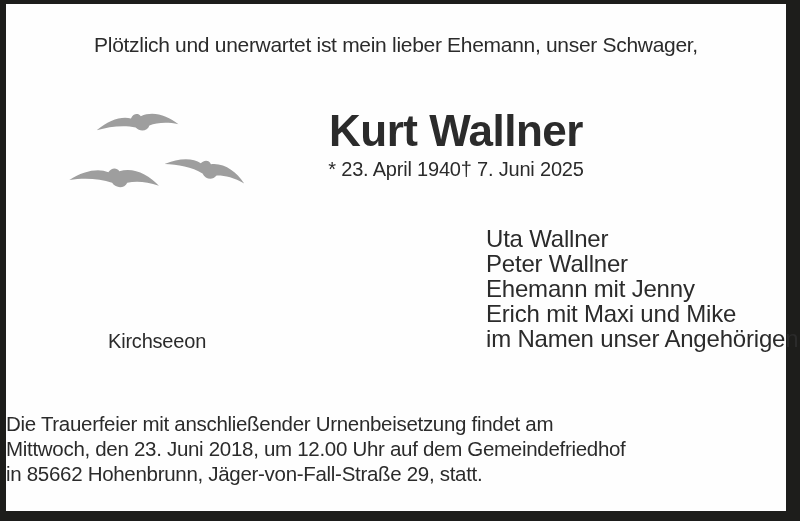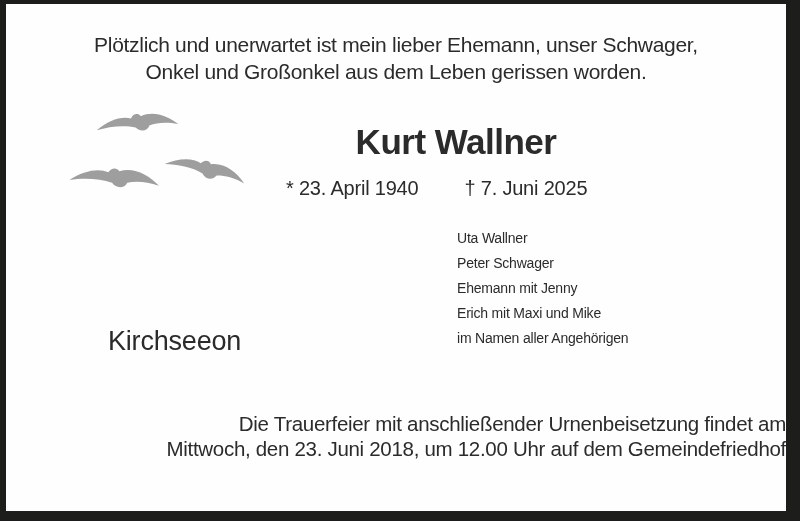--- a/index.html
+++ b/index.html
@@ -44,99 +44,99 @@
     height: 110px;
   }
   .name-block {
     position: absolute;
     left: 280px;
     top: 104px;
     width: 340px;
     text-align: center;
   }
   .name-block h1 {
-    margin: 11px;
-    font-size: 35px;
+    margin: 0;
+    font-size: 44px;
     line-height: 46px;
     font-weight: bold;
     letter-spacing: -0.5px;
     white-space: nowrap;
   }
   .dates {
-    margin-top: 12px;
+    margin-top: 4px;
     display: flex;
-    gap: 46px;
+    justify-content: center;
     font-size: 20px;
     letter-spacing: -0.2px;
     white-space: nowrap;
   }
   .mourners {
     position: absolute;
-    left: 451px;
+    left: 480px;
     top: 222px;
-    font-size: 14px;
+    font-size: 24px;
     line-height: 25px;
     letter-spacing: -0.2px;
     white-space: nowrap;
   }
   .place {
     position: absolute;
     left: 102px;
     top: 325px;
-    font-size: 27px;
+    font-size: 20px;
     line-height: 25px;
     letter-spacing: -0.2px;
   }
   .funeral {
     position: absolute;
     top: 407px;
     left: 0;
     right: 0;
-    text-align: right;
+    text-align: left;
     font-size: 20.5px;
     line-height: 25px;
     letter-spacing: -0.3px;
   }
 </style>
 </head>
 <body>
 
 <div class="frame">
   <div class="card">
 
     <div class="intro">
       <div>Plötzlich und unerwartet ist mein lieber Ehemann, unser Schwager,</div>
-      <div>Onkel und Großonkel aus dem Leben gerissen worden.</div>
     </div>
 
     <svg class="birds" viewBox="0 0 210 110" xmlns="http://www.w3.org/2000/svg" aria-hidden="true">
       <g fill="#9e9e9e">
         <path transform="translate(33,14) rotate(-6) scale(0.63)" d="M0,26 C20,12 42,7 56,13 C60,6 68,5 72,11 C92,4 114,14 130,30 C112,24 96,24 84,27 C80,36 68,36 62,28 C44,22 20,22 0,26 Z"></path>
         <path transform="translate(8,62) rotate(2) scale(0.69)" d="M0,26 C20,12 42,7 56,13 C60,6 68,5 72,11 C92,4 114,14 130,30 C112,24 96,24 84,27 C80,36 68,36 62,28 C44,22 20,22 0,26 Z"></path>
         <path transform="translate(106,48) rotate(12) scale(0.63)" d="M0,26 C20,12 42,7 56,13 C60,6 68,5 72,11 C92,4 114,14 130,30 C112,24 96,24 84,27 C80,36 68,36 62,28 C44,22 20,22 0,26 Z"></path>
       </g>
     </svg>
 
     <div class="name-block">
       <h1>Kurt Wallner</h1>
       <div class="dates">
         <span>* 23. April 1940</span>
         <span>† 7. Juni 2025</span>
       </div>
     </div>
 
     <div class="mourners">
       <div>Uta Wallner</div>
-      <div>Peter Schwager</div>
+      <div>Peter Wallner</div>
       <div>Ehemann mit Jenny</div>
       <div>Erich mit Maxi und Mike</div>
-      <div>im Namen aller Angehörigen</div>
+      <div>im Namen unser Angehörigen</div>
     </div>
 
     <div class="place">Kirchseeon</div>
 
     <div class="funeral">
       <div>Die Trauerfeier mit anschließender Urnenbeisetzung findet am</div>
       <div>Mittwoch, den 23. Juni 2018, um 12.00 Uhr auf dem Gemeindefriedhof</div>
+      <div>in 85662 Hohenbrunn, Jäger-von-Fall-Straße 29, statt.</div>
     </div>
 
   </div>
 </div>
 
 </body></html>

